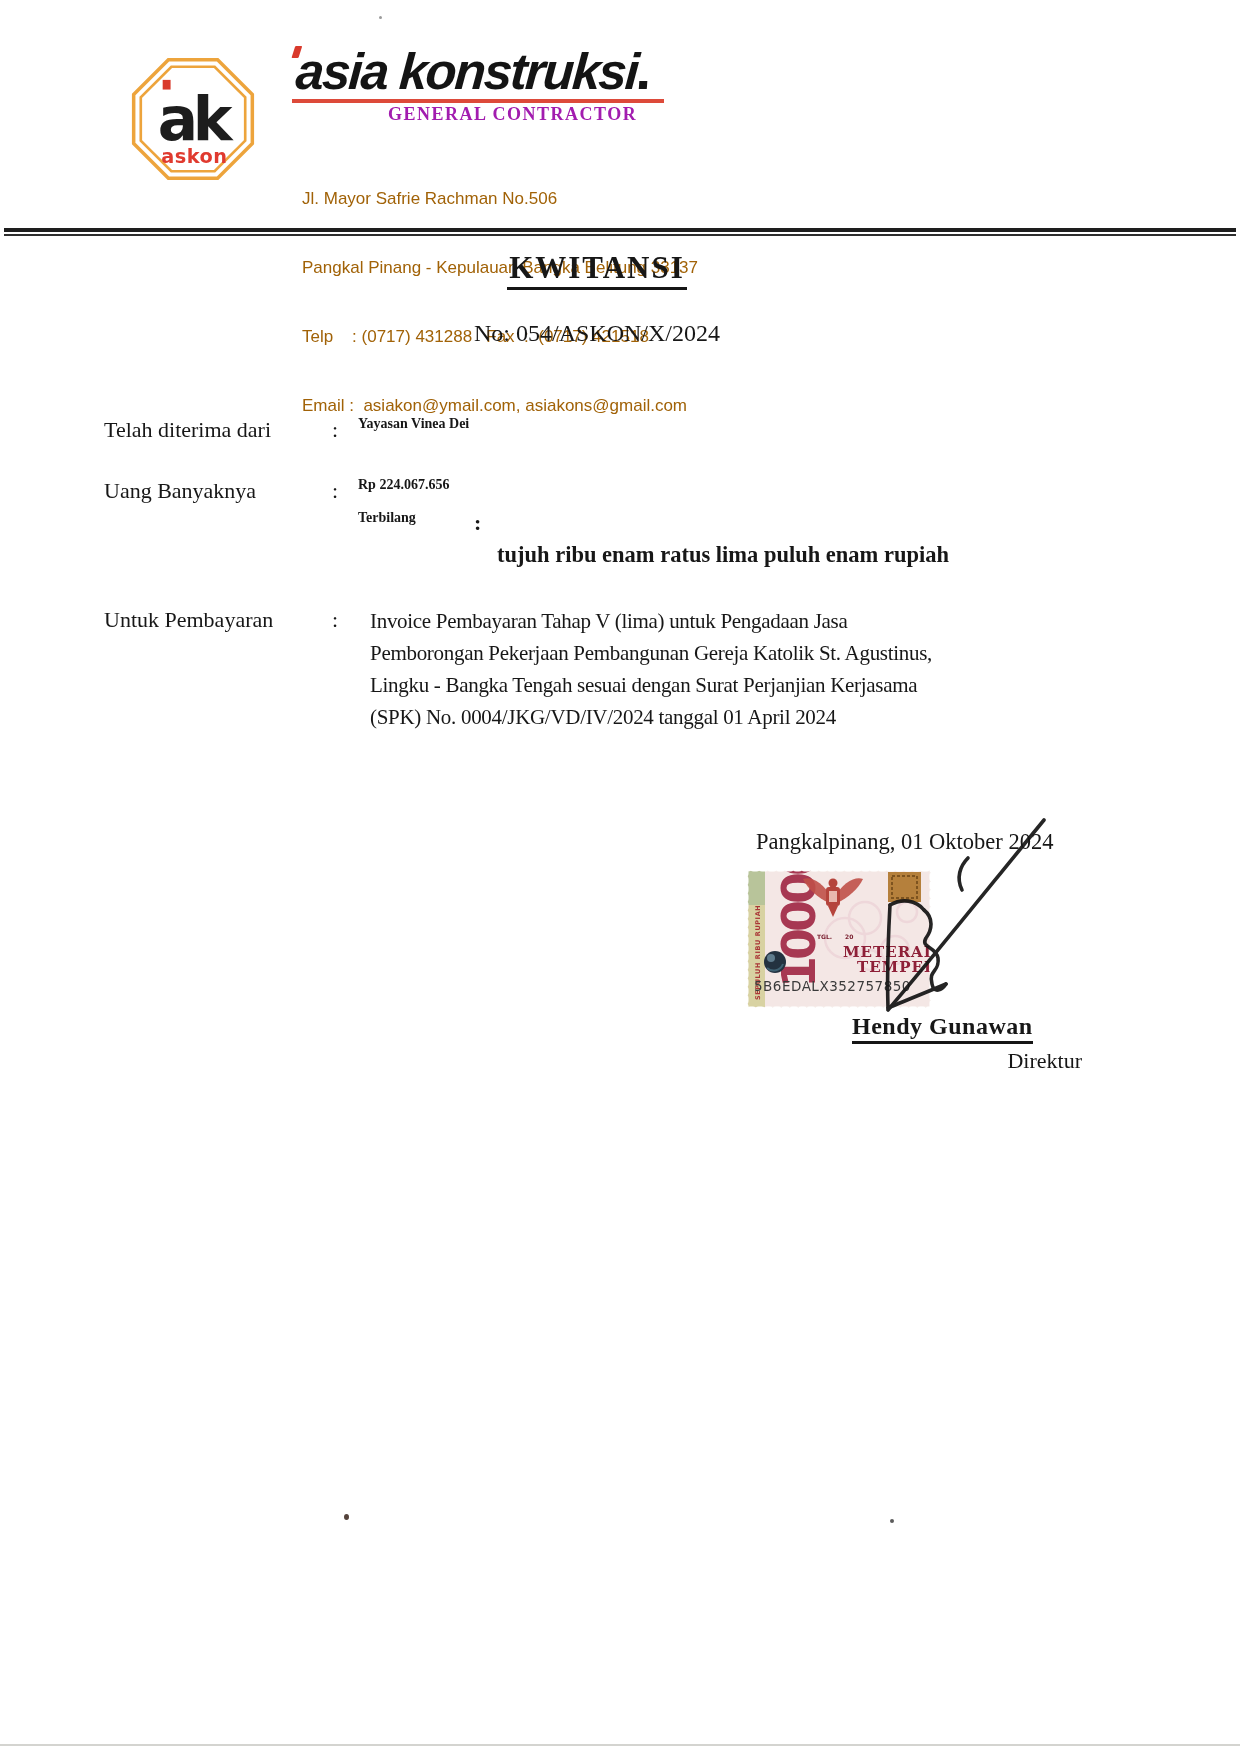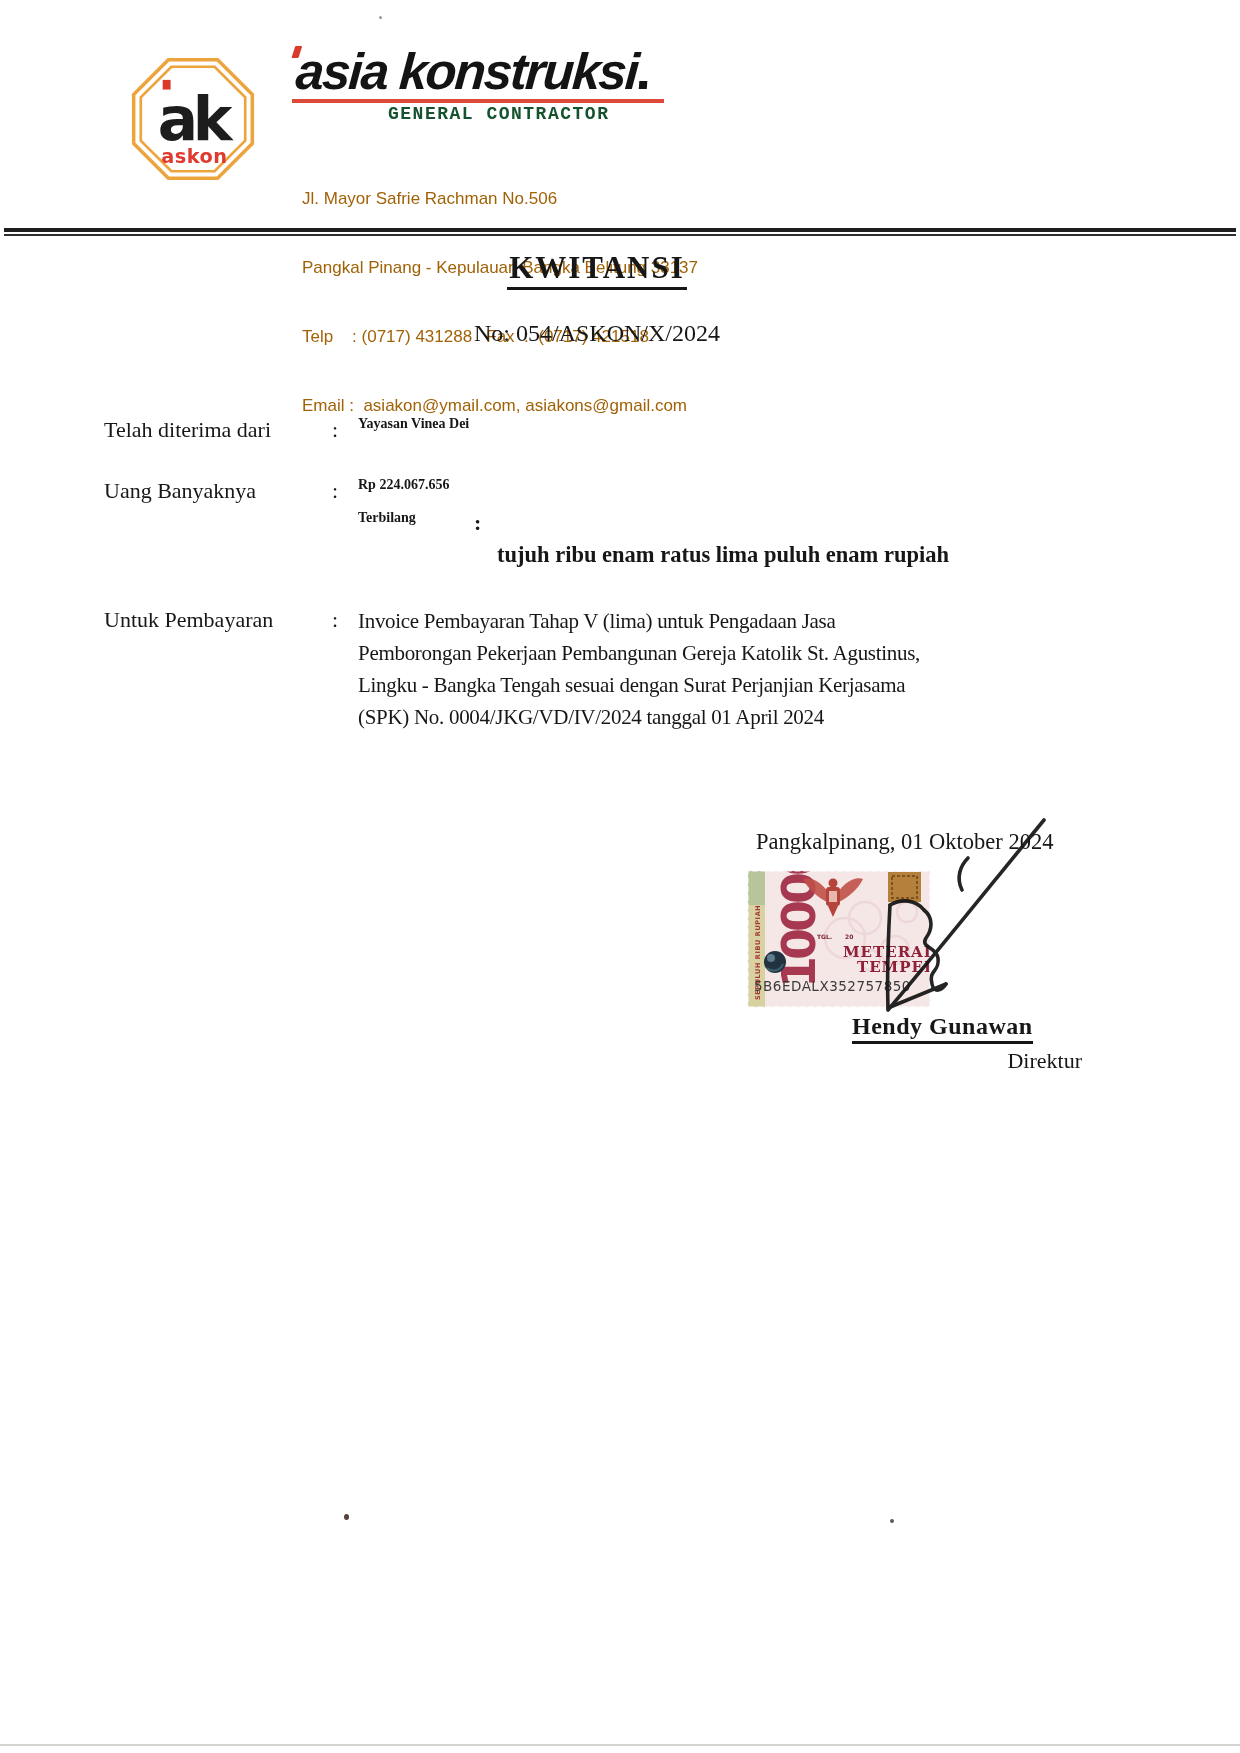--- a/index.html
+++ b/index.html
@@ -8,42 +8,42 @@
   .abs{position:absolute;}
 
   
   .wordmark{left:296px;top:42px;font-family:"Liberation Sans",sans-serif;
             font-weight:bold;font-style:italic;font-size:51px;letter-spacing:-2px;
             color:#141414;transform:skewX(-4deg);white-space:nowrap;}
   .wordmark-tick{position:absolute;left:-4px;top:4px;width:7px;height:12px;
             background:#d93a2c;transform:skewX(-14deg);border-radius:1px;}
   .wordmark-dot{display:inline-block;width:8px;height:8px;background:#141414;margin-left:3px;}
   .red-rule{left:292px;top:99px;width:372px;height:4px;background:#dd4a3a;}
-  .tagline{left:388px;top:104px;font-family:Liberation Mono, monospace;font-weight:bold;
-           font-size:18px;letter-spacing:1.5px;color:#14532d;white-space:nowrap;}
+  .tagline{left:388px;top:104px;font-family:Liberation Serif, serif;font-weight:bold;
+           font-size:18px;letter-spacing:1.5px;color:#a21caf;white-space:nowrap;}
   .address{left:302px;top:141px;font-family:"Liberation Sans",sans-serif;font-size:17px;
            line-height:23px;color:#a16207;white-space:pre;}
   .divider-a{left:4px;top:228px;right:4px;height:4px;background:#1e1e1e;}
   .divider-b{left:4px;top:234px;right:4px;height:2px;background:#2e2e2e;}
 
   
   .title-wrap{left:0;top:250px;width:1194px;text-align:center;}
   .title-main{display:inline-block;font-size:31px;font-weight:bold;letter-spacing:2px;
               border-bottom:3px solid #161616;padding:0 2px 1px 2px;}
   .title-no{left:0;top:320px;width:1194px;text-align:center;font-size:24px;}
 
   
   .lbl{left:104px;font-size:22px;white-space:nowrap;}
   .col{left:332px;font-size:22px;}
   .val{left:358px;font-size:14px;white-space:nowrap;}
   .b{font-weight:bold;}
   .terb-col{left:474px;font-size:22px;font-weight:bold;}
   .terb-line{left:497px;font-size:22.5px;font-weight:bold;white-space:nowrap;}
   .para{left:358px;top:605px;width:640px;font-size:21px;line-height:32px;letter-spacing:-0.3px;}
-  .para div{white-space:nowrap;}
+  .para div{white-space:nowrap;margin-left:12px;}
 
   
   .date-line{left:756px;top:829px;font-size:22.5px;white-space:nowrap;}
   .sig-name-wrap{left:852px;top:1013px;width:240px;}
   .sig-name{display:inline-block;font-size:24px;font-weight:bold;letter-spacing:.5px;
             border-bottom:3px solid #161616;padding-bottom:1px;white-space:nowrap;}
   .sig-role{left:852px;top:1048px;width:230px;text-align:right;font-size:22px;}
 
   
   .speck{border-radius:50%;}

